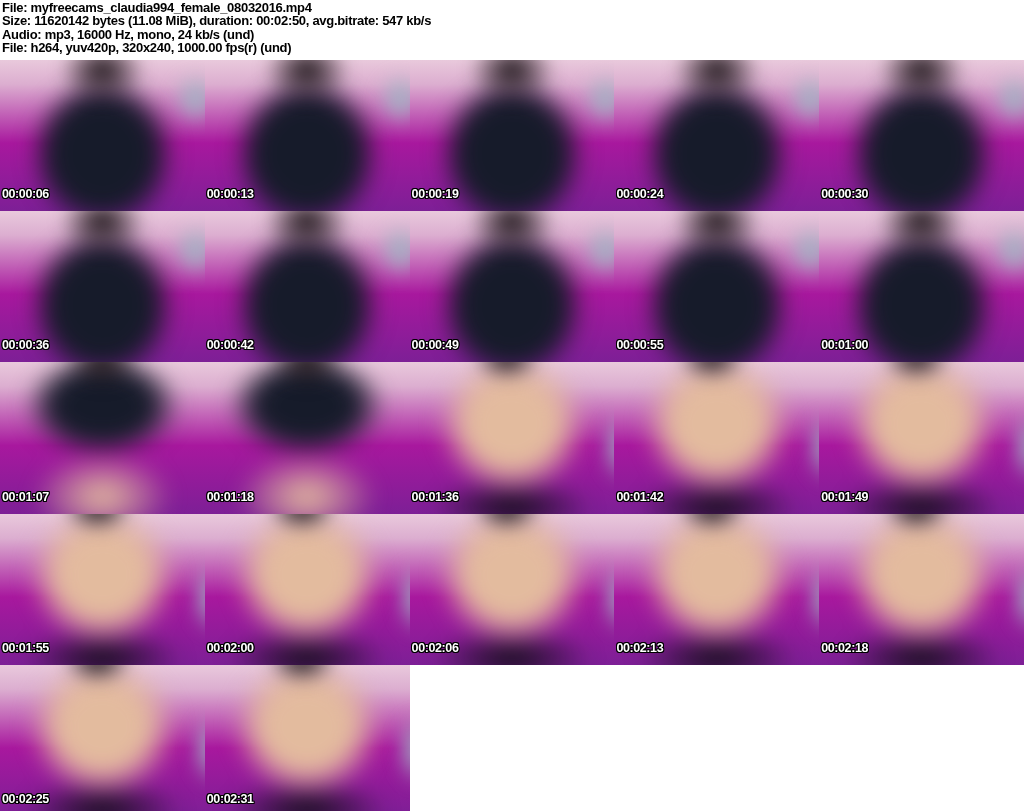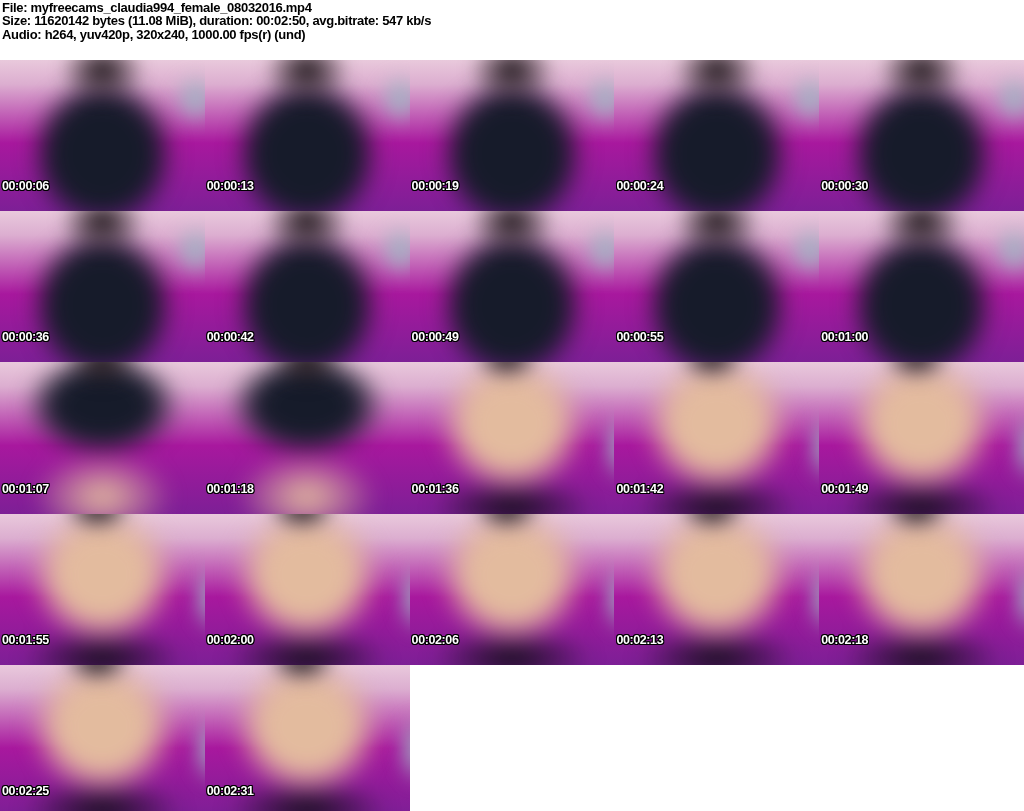--- a/index.html
+++ b/index.html
@@ -86,21 +86,21 @@
       radial-gradient(ellipse 46% 22% at 50% 88%, var(--garment-black) 0%, transparent 72%);
   }
   .thumb.vc::after {
     background:
       radial-gradient(ellipse 22% 20% at 48% 6%, var(--hair-dark) 0%, transparent 66%),
       radial-gradient(ellipse 12% 30% at 94% 55%, var(--curtain-teal) 0%, transparent 70%);
   }
   .ts {
     position: absolute;
     left: 2px;
-    bottom: 18px;
+    bottom: 10px;
     z-index: 2;
     font-size: 12.5px;
     font-weight: bold;
     letter-spacing: -0.4px;
     color: var(--timestamp-text, #ffffff);
     text-shadow:
       -1px -1px 0 var(--timestamp-outline, #000000),
        1px -1px 0 var(--timestamp-outline, #000000),
       -1px  1px 0 var(--timestamp-outline, #000000),
        1px  1px 0 var(--timestamp-outline, #000000),
@@ -111,21 +111,22 @@
   }
 </style>
 </head>
 <body>
 
 <div id="sheet">
 
   <div id="meta-header">
     <div class="meta-line">File: myfreecams_claudia994_female_08032016.mp4</div>
     <div class="meta-line">Size: 11620142 bytes (11.08 MiB), duration: 00:02:50, avg.bitrate: 547 kb/s</div>
-    <div class="meta-line">Audio: h264, yuv420p, 320x240, 1000.00 fps(r) (und)</div>
+    <div class="meta-line">Audio: mp3, 16000 Hz, mono, 24 kb/s (und)</div>
+    <div class="meta-line">File: h264, yuv420p, 320x240, 1000.00 fps(r) (und)</div>
   </div>
 
   <div id="thumb-grid">
       <div class="thumb va">
         <span class="ts">00:00:06</span>
       </div>
       <div class="thumb va">
         <span class="ts">00:00:13</span>
       </div>
       <div class="thumb va">

